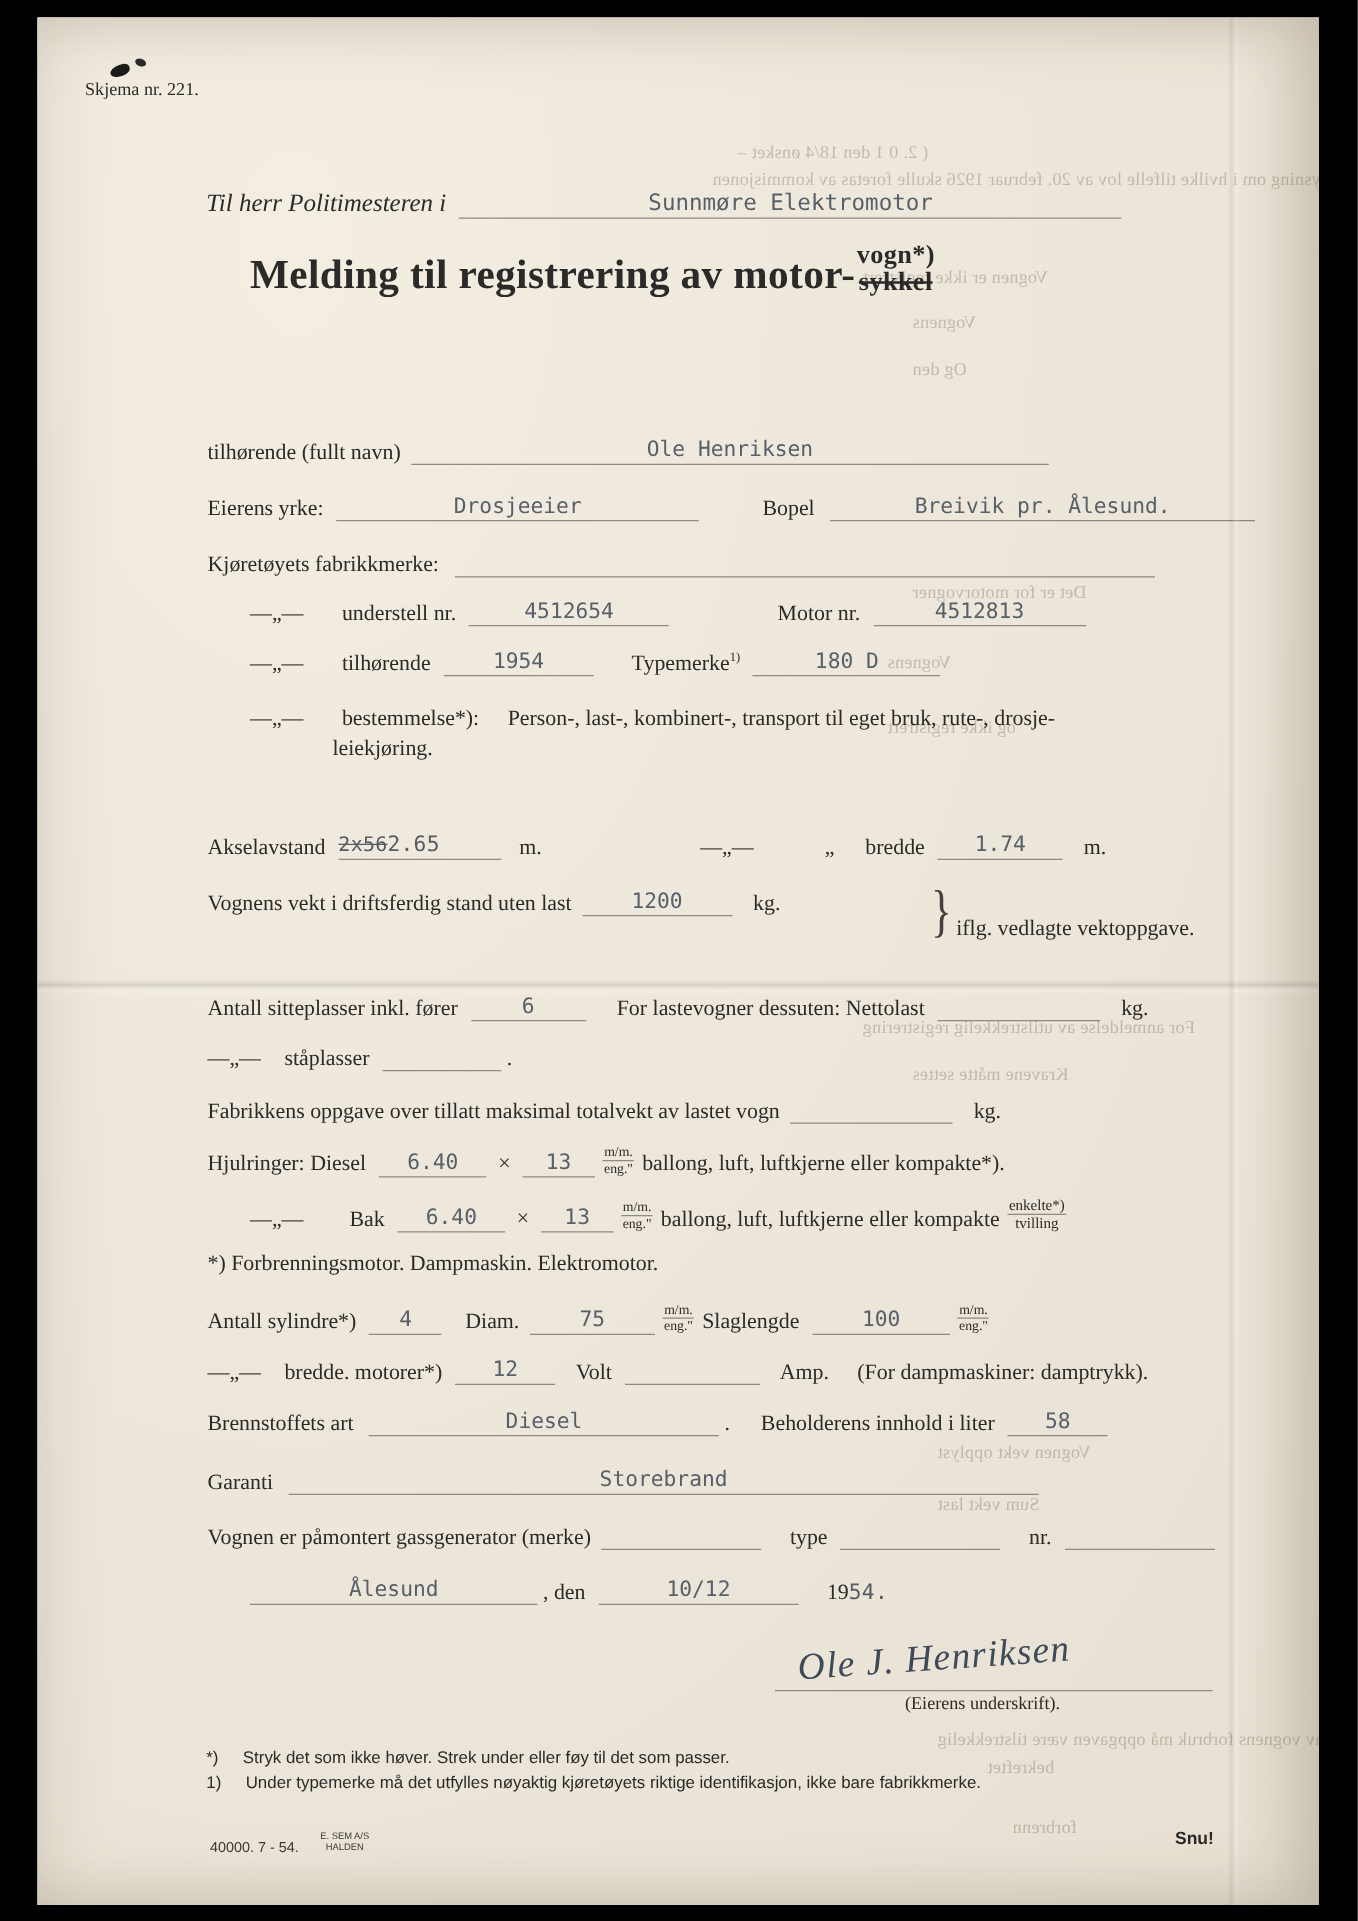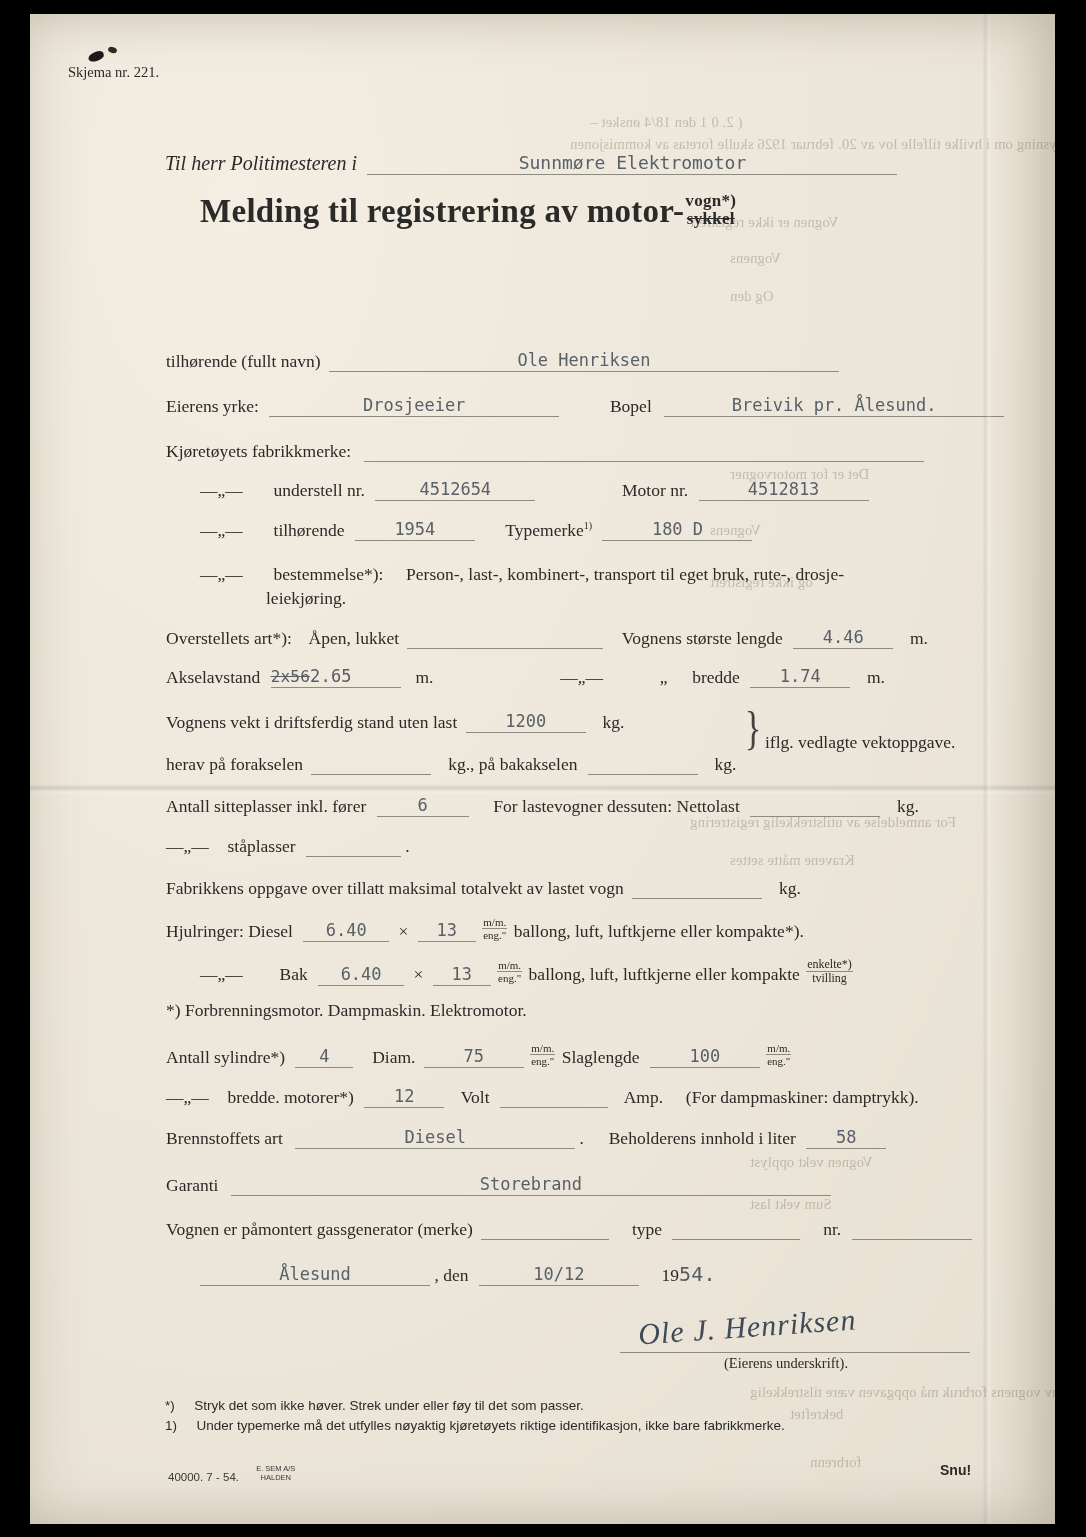--- a/index.html
+++ b/index.html
@@ -115,21 +115,21 @@
     left: 170px; top: 178px;
     margin: 0;
     font-family: "Liberation Serif", serif;
     font-weight: bold;
     font-size: 33px;
     letter-spacing: 0.3px;
   }
   .stack {
     display: inline-block;
     position: relative;
-    font-size: 17px;
+    font-size: 21px;
     font-weight: bold;
     line-height: 1.05;
     text-align: center;
     vertical-align: -2px;
     margin-left: 1px;
   }
   .stack .top { display: block; }
   .stack .bot { display: block; text-decoration: line-through; }
 
   .smallstack {
@@ -284,31 +284,20 @@
     <span>—„—</span>
     <span style="display:inline-block; width:22px;"></span>
     <span>bestemmelse*):</span>
     <span style="display:inline-block; width:14px;"></span>
     <span>Person-, last-, kombinert-, transport til eget bruk, rute-, drosje-</span>
   </div>
   <div class="row print" style="left:236px; top:574px; font-size:17.5px;">
     <span>leiekjøring.</span>
   </div>
 
-  <div class="row print" style="left:136px; top:613px; font-size:17.5px;">
-    <span>Overstellets art*):</span>
-    <span style="display:inline-block; width:8px;"></span>
-    <span>Åpen, lukket</span>
-    <span class="line" style="width:196px; margin-left:4px;"></span>
-    <span style="display:inline-block; width:10px;"></span>
-    <span>Vognens største lengde</span>
-    <span class="fill" style="width:100px; margin-left:6px;">4.46</span>
-    <span style="display:inline-block; width:8px;"></span>
-    <span>m.</span>
-  </div>
 
   <div class="row print" style="left:136px; top:652px; font-size:17.5px;">
     <span>Akselavstand</span>
     <span class="fill left" style="width:130px; margin-left:6px; position:relative;">
       <span class="ink" style="font-size:16px; text-decoration:line-through;">2x56</span><span class="ink" style="font-size:17px;">2.65</span>
     </span>
     <span style="display:inline-block; width:6px;"></span>
     <span>m.</span>
     <span style="display:inline-block; width:118px;"></span>
     <span>—„—</span>
@@ -321,29 +310,20 @@
     <span>m.</span>
   </div>
 
   <div class="row print" style="left:136px; top:697px; font-size:17.5px;">
     <span>Vognens vekt i driftsferdig stand uten last</span>
     <span class="fill" style="width:120px; margin-left:4px;">1200</span>
     <span style="display:inline-block; width:8px;"></span>
     <span>kg.</span>
   </div>
 
-  <div class="row print" style="left:136px; top:740px; font-size:17.5px;">
-    <span>herav på forakselen</span>
-    <span class="line" style="width:120px; margin-left:4px;"></span>
-    <span style="display:inline-block; width:8px;"></span>
-    <span>kg., på bakakselen</span>
-    <span class="line" style="width:110px; margin-left:6px;"></span>
-    <span style="display:inline-block; width:8px;"></span>
-    <span>kg.</span>
-  </div>
 
   <div class="brace" style="left:712px; top:688px;">}</div>
   <div class="row print" style="left:735px; top:718px; font-size:17.5px;">iflg. vedlagte vektoppgave.</div>
 
   <div class="row print" style="left:136px; top:781px; font-size:17.5px;">
     <span>Antall sitteplasser inkl. fører</span>
     <span class="fill" style="width:92px; margin-left:6px;">6</span>
     <span style="display:inline-block; width:16px;"></span>
     <span>For lastevogner dessuten:  Nettolast</span>
     <span class="line" style="width:130px; margin-left:6px;"></span>
@@ -438,21 +418,21 @@
     <span style="display:inline-block; width:14px;"></span>
     <span>nr.</span>
     <span class="line" style="width:120px; margin-left:6px;"></span>
   </div>
 
   <div class="row print" style="left:170px; top:1248px; font-size:17.5px;">
     <span class="fill" style="width:230px;">Ålesund</span>
     <span>, den</span>
     <span class="fill" style="width:160px; margin-left:6px;">10/12</span>
     <span style="display:inline-block; width:14px;"></span>
-    <span>19</span><span class="ink" style="font-size:20px;margin-top:29px;">54.</span>
+    <span>19</span><span class="ink" style="font-size:17px;margin-top:29px;">54.</span>
   </div>
 
   <div class="sig">Ole J. Henriksen</div>
   <div class="sig-rule"></div>
   <div class="sig-label print">(Eierens underskrift).</div>
 
   <div class="footnotes">
     <div>
       <span>*)</span>
       <span style="display:inline-block; width:12px;"></span>

